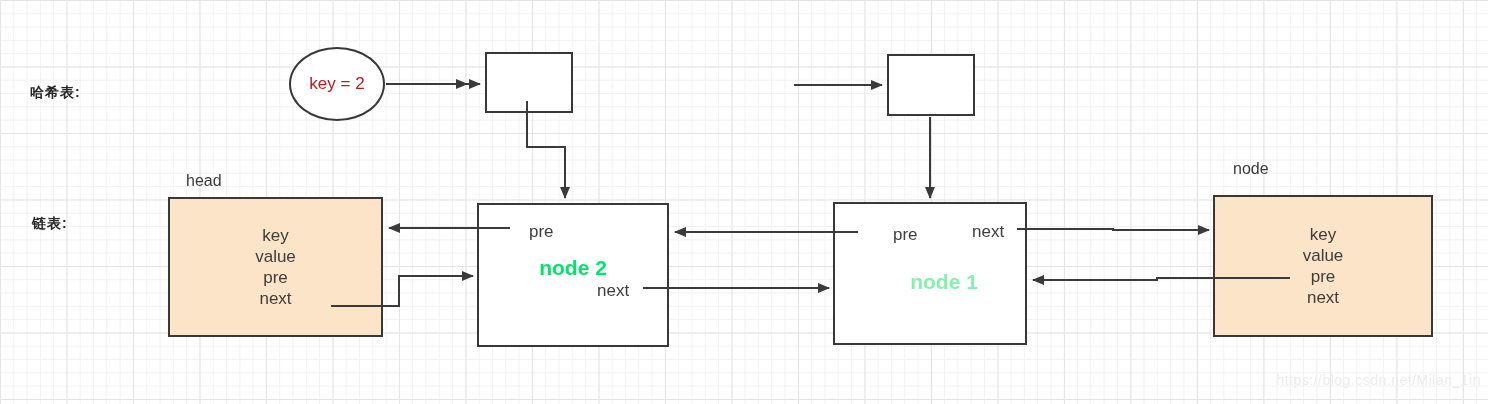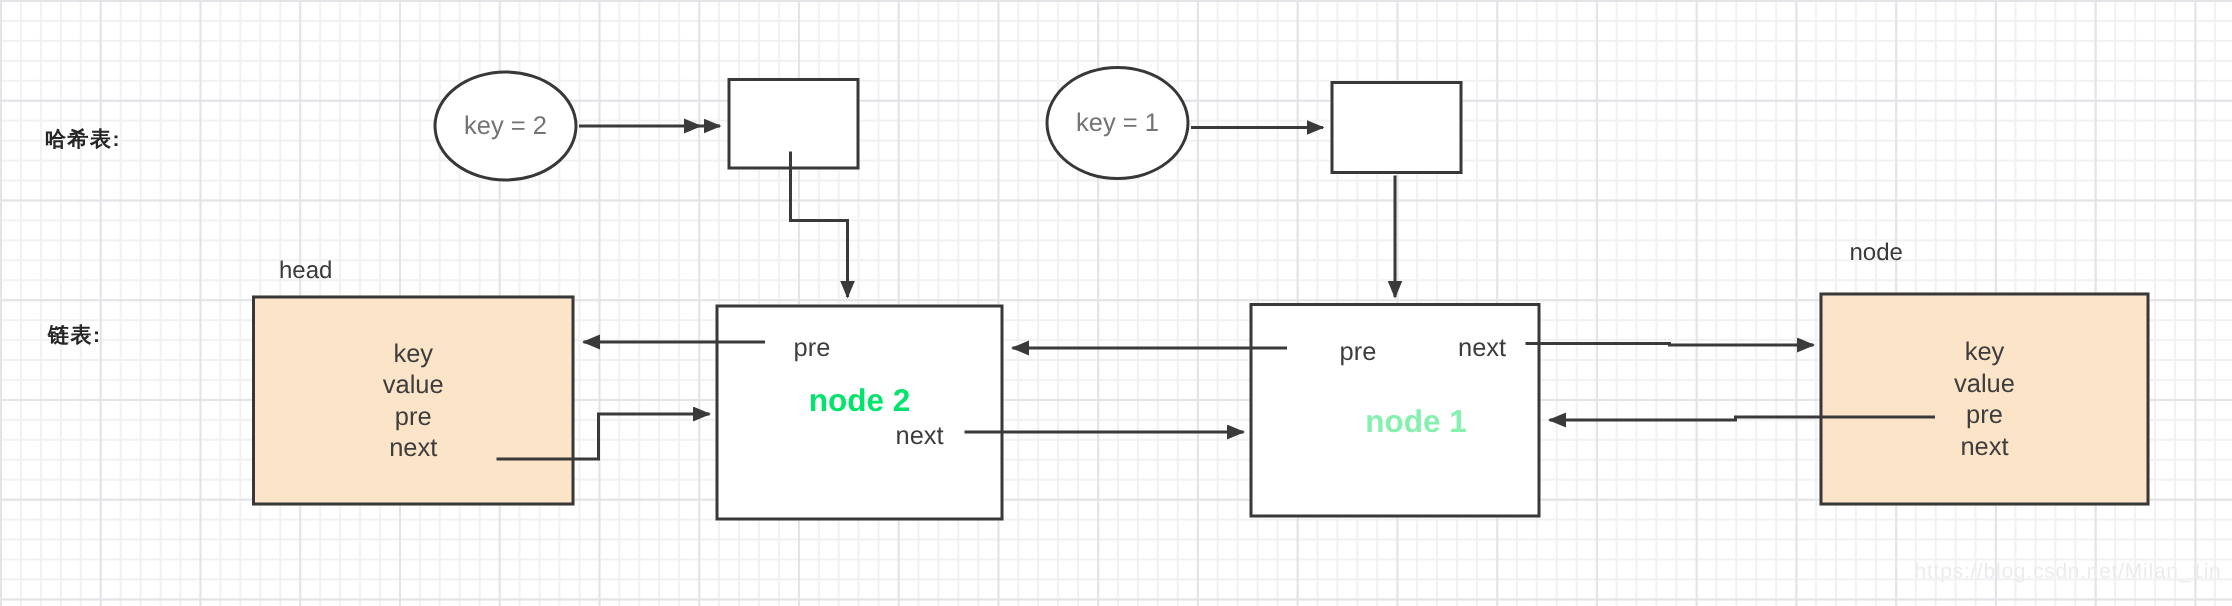--- a/index.html
+++ b/index.html
@@ -29,21 +29,21 @@
 
   .ellipse {
     position: absolute;
     border: 2px solid #383838;
     border-radius: 50%;
     background: #ffffff;
     display: flex;
     align-items: center;
     justify-content: center;
     font-size: 17px;
-    color: #737373;
+    color: #b91c1c;
     box-sizing: border-box;
   }
 
   .bucket {
     position: absolute;
     border: 2px solid #383838;
     background: #ffffff;
     box-sizing: border-box;
   }
 
@@ -119,23 +119,20 @@
 <body>
 
 <div id="canvas">
 
   <div class="section-label" style="left:30px; top:84px;">哈希表:</div>
   <div class="section-label" style="left:32px; top:215px;">链表:</div>
 
   <div class="ellipse" style="left:289px; top:47px; width:96px; height:74px;">
     <span>key = 2</span>
   </div>
-  <div class="ellipse" style="left:697px; top:44px; width:96px; height:76px;">
-    <span>key = 1</span>
-  </div>
 
   <div class="bucket" style="left:485px; top:52px; width:88px; height:61px;"></div>
   <div class="bucket" style="left:887px; top:54px; width:88px; height:62px;"></div>
 
   <div class="box-tag" style="left:186px; top:172px;">head</div>
   <div class="cell-box" style="left:168px; top:197px; width:215px; height:140px;">
     <div class="cell-fields">
       <span>key</span>
       <span>value</span>
       <span>pre</span>

